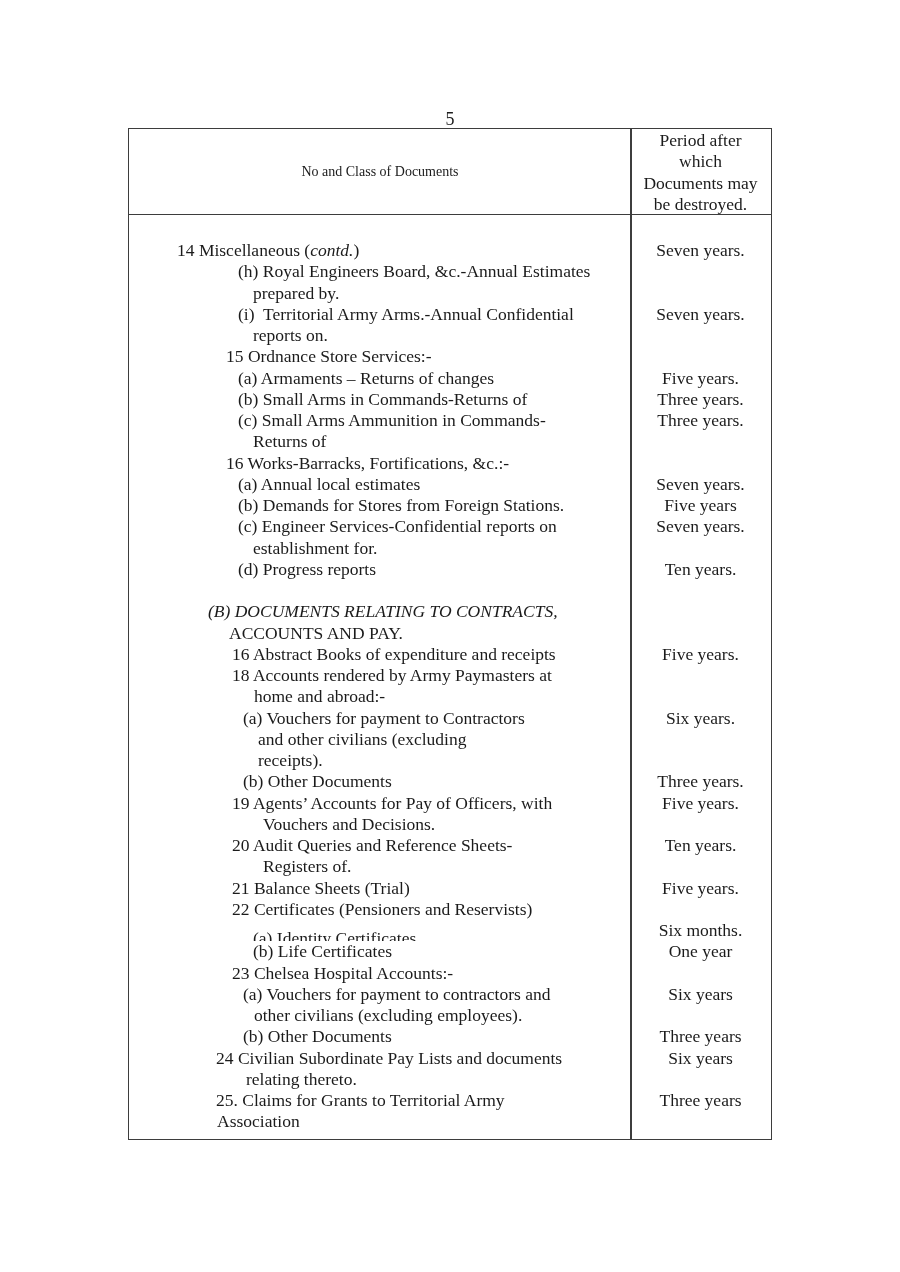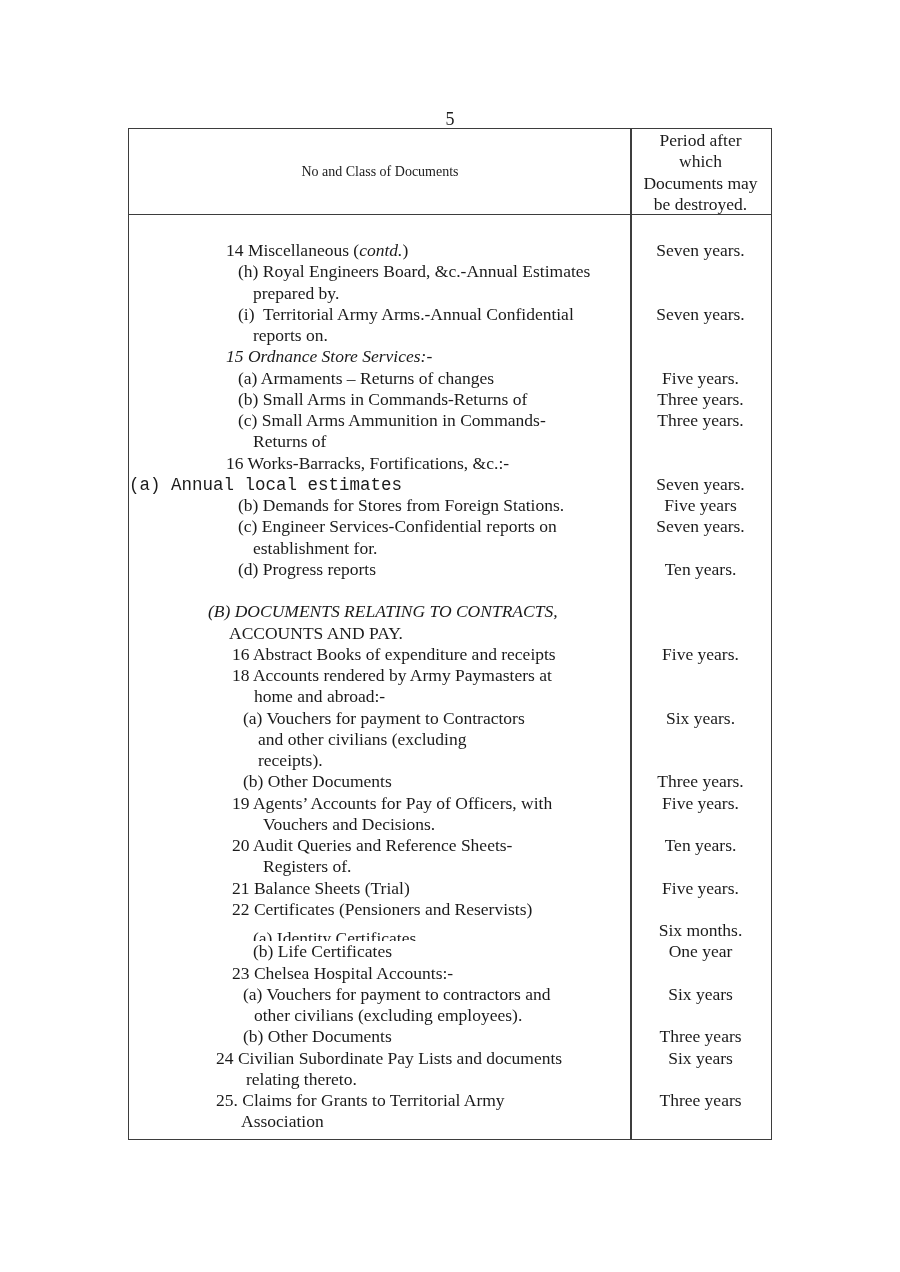--- a/index.html
+++ b/index.html
@@ -60,41 +60,41 @@
       <div class="th-right">
         <div>Period after</div>
         <div>which</div>
         <div>Documents may</div>
         <div>be destroyed.</div>
       </div>
     </div>
 
     <div class="tbody">
         <div class="trow">
-          <div class="td-doc"><span class="txt" style="margin-left: 97px;"><span>14 Miscellaneous (</span><i>contd.</i><span>)</span></span></div>
+          <div class="td-doc"><span class="txt" style="margin-left: 48px;"><span>14 Miscellaneous (</span><i>contd.</i><span>)</span></span></div>
           <div class="td-period">Seven years.</div>
         </div>
         <div class="trow">
           <div class="td-doc"><span class="txt" style="margin-left: 109px;"><span>(h) Royal Engineers Board, &amp;c.-Annual Estimates</span></span></div>
           <div class="td-period"></div>
         </div>
         <div class="trow">
           <div class="td-doc"><span class="txt" style="margin-left: 124px;"><span>prepared by.</span></span></div>
           <div class="td-period"></div>
         </div>
         <div class="trow">
           <div class="td-doc"><span class="txt" style="margin-left: 109px;"><span>(i)  Territorial Army Arms.-Annual Confidential</span></span></div>
           <div class="td-period">Seven years.</div>
         </div>
         <div class="trow">
           <div class="td-doc"><span class="txt" style="margin-left: 124px;"><span>reports on.</span></span></div>
           <div class="td-period"></div>
         </div>
         <div class="trow">
-          <div class="td-doc"><span class="txt" style="margin-left: 97px; font-style: italic;"><span>15 Ordnance Store Services:-</span></span></div>
+          <div class="td-doc"><span class="txt" style="margin-left: 97px;"><span>15 Ordnance Store Services:-</span></span></div>
           <div class="td-period"></div>
         </div>
         <div class="trow">
           <div class="td-doc"><span class="txt" style="margin-left: 109px;"><span>(a) Armaments – Returns of changes</span></span></div>
           <div class="td-period">Five years.</div>
         </div>
         <div class="trow">
           <div class="td-doc"><span class="txt" style="margin-left: 109px;"><span>(b) Small Arms in Commands-Returns of</span></span></div>
           <div class="td-period">Three years.</div>
         </div>
@@ -104,21 +104,21 @@
         </div>
         <div class="trow">
           <div class="td-doc"><span class="txt" style="margin-left: 124px;"><span>Returns of</span></span></div>
           <div class="td-period"></div>
         </div>
         <div class="trow">
           <div class="td-doc"><span class="txt" style="margin-left: 97px;"><span>16 Works-Barracks, Fortifications, &amp;c.:-</span></span></div>
           <div class="td-period"></div>
         </div>
         <div class="trow">
-          <div class="td-doc"><span class="txt" style=" font-family: Liberation Mono, monospace;"><span>(a) Annual local estimates</span></span></div>
+          <div class="td-doc"><span class="txt" style="margin-left: 109px;"><span>(a) Annual local estimates</span></span></div>
           <div class="td-period">Seven years.</div>
         </div>
         <div class="trow">
           <div class="td-doc"><span class="txt" style="margin-left: 109px;"><span>(b) Demands for Stores from Foreign Stations.</span></span></div>
           <div class="td-period">Five years</div>
         </div>
         <div class="trow">
           <div class="td-doc"><span class="txt" style="margin-left: 109px;"><span>(c) Engineer Services-Confidential reports on</span></span></div>
           <div class="td-period">Seven years.</div>
         </div>
@@ -224,19 +224,19 @@
         </div>
         <div class="trow">
           <div class="td-doc"><span class="txt" style="margin-left: 117px;"><span>relating thereto.</span></span></div>
           <div class="td-period"></div>
         </div>
         <div class="trow">
           <div class="td-doc"><span class="txt" style="margin-left: 87px;"><span>25. Claims for Grants to Territorial Army</span></span></div>
           <div class="td-period">Three years</div>
         </div>
         <div class="trow">
-          <div class="td-doc"><span class="txt" style="margin-left: 112px;"><span>Association</span></span></div>
+          <div class="td-doc"><span class="txt" style="margin-left: 88px;"><span>Association</span></span></div>
           <div class="td-period"></div>
         </div>
       </div>
 
   </div>
 </div>
 
 </body></html>

